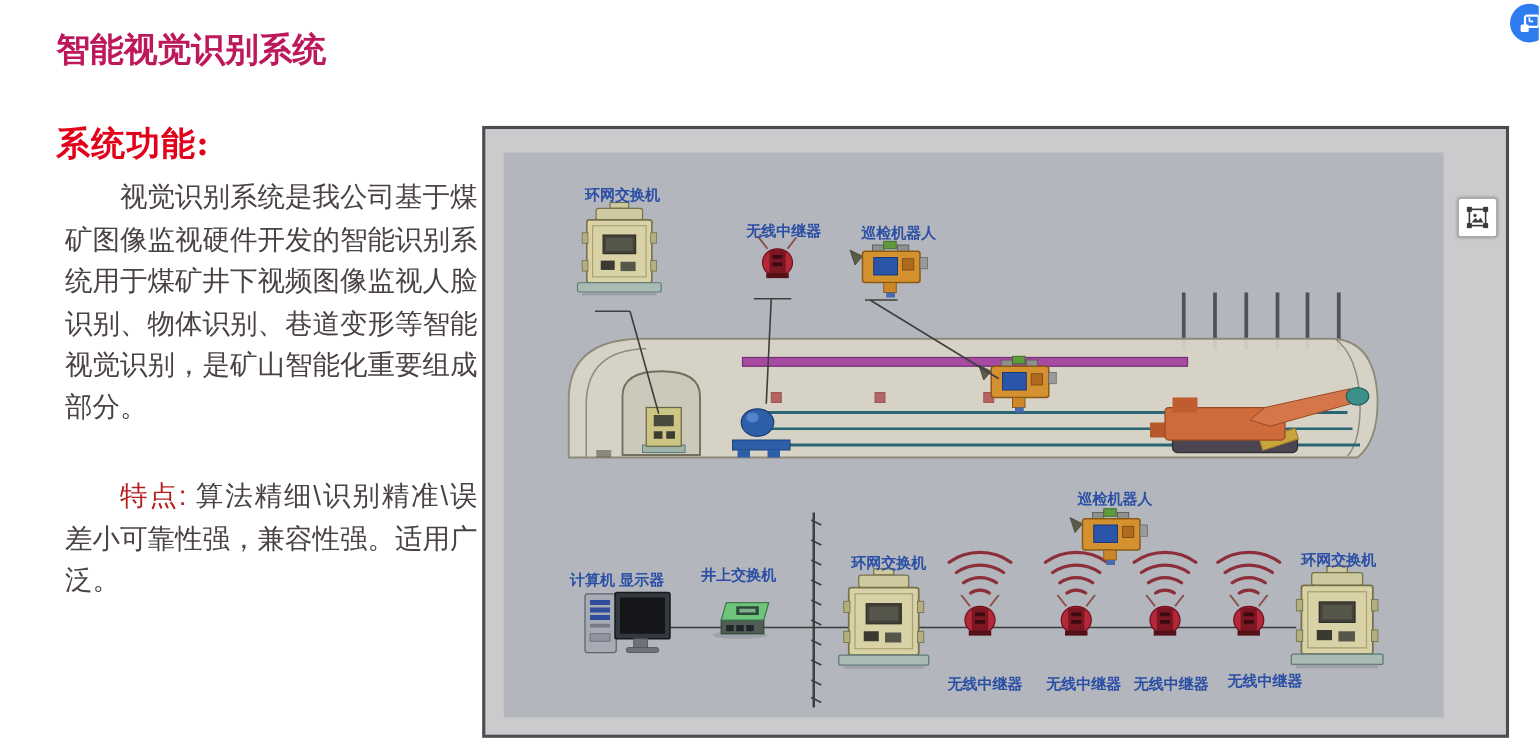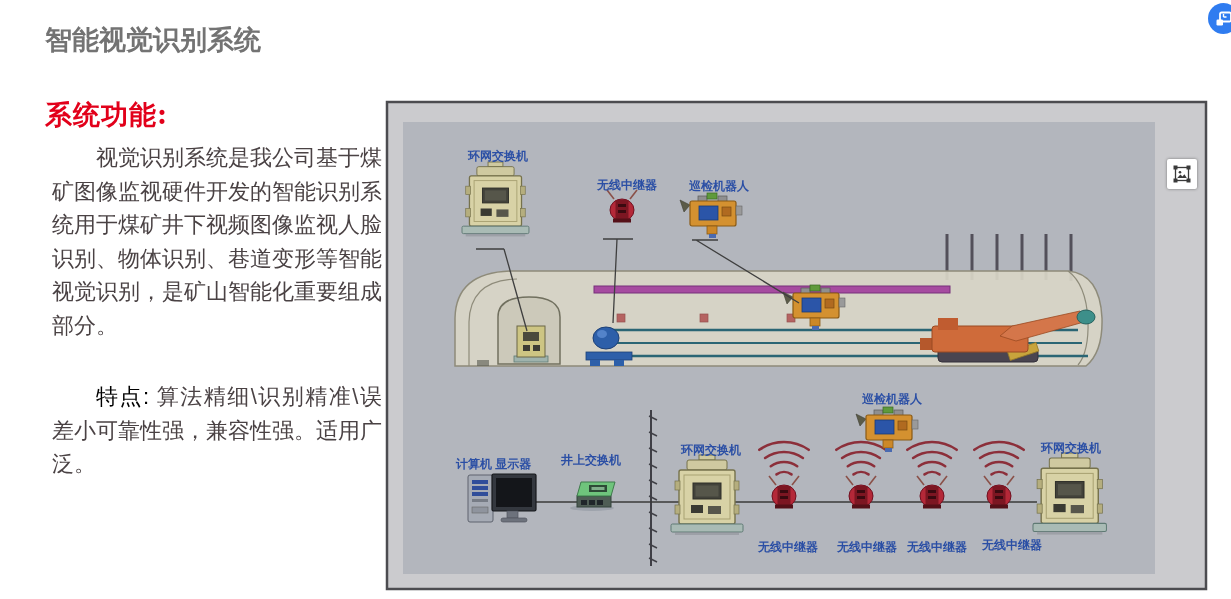--- a/index.html
+++ b/index.html
@@ -4,38 +4,38 @@
 <style>
   html,body{margin:0;padding:0;}
   body{
     width:1231px;height:599px;position:relative;overflow:hidden;
     background:#ffffff;
     font-family:"Liberation Sans", sans-serif;
   }
   .page-title{
     position:absolute;left:45px;top:22px;margin:0;
     font-family:"DejaVu Serif", serif;
-    font-size:27px;font-weight:bold;color:#737373;letter-spacing:0px;
+    font-size:27px;font-weight:bold;color:#be185d;letter-spacing:0px;
     white-space:nowrap;
   }
   .section-heading{
     position:absolute;left:45px;top:97px;margin:0;
     font-family:"DejaVu Serif", serif;
     font-size:27px;font-weight:bold;color:#e2001a;letter-spacing:1px;
     white-space:nowrap;
     text-align:center;
   }
   .body-para{
     position:absolute;left:52px;width:330px;margin:0;
     font-size:22px;line-height:33.5px;color:#4a4244;
     text-align:justify;text-indent:2em;
   }
   #para1{top:141px;}
   #para2{top:380px;}
-  .feature-label{color:#000000;margin-right:6px;}
+  .feature-label{color:#b91c1c;margin-right:6px;}
   .figure-wrap{position:absolute;left:385px;top:100px;width:824px;height:491px;}
   .figure-wrap svg{display:block;}
   .diagram-label{font-size:12px;font-weight:bold;fill:#2b4fa5;}
   .img-handle{
     position:absolute;left:1167px;top:159px;width:30px;height:30px;
     background:#ffffff;border-radius:2px;box-shadow:0 0 3px rgba(0,0,0,.45);
     display:flex;align-items:center;justify-content:center;cursor:pointer;
   }
   .corner-btn{
     position:absolute;left:1208px;top:3px;width:31px;height:31px;border-radius:50%;

